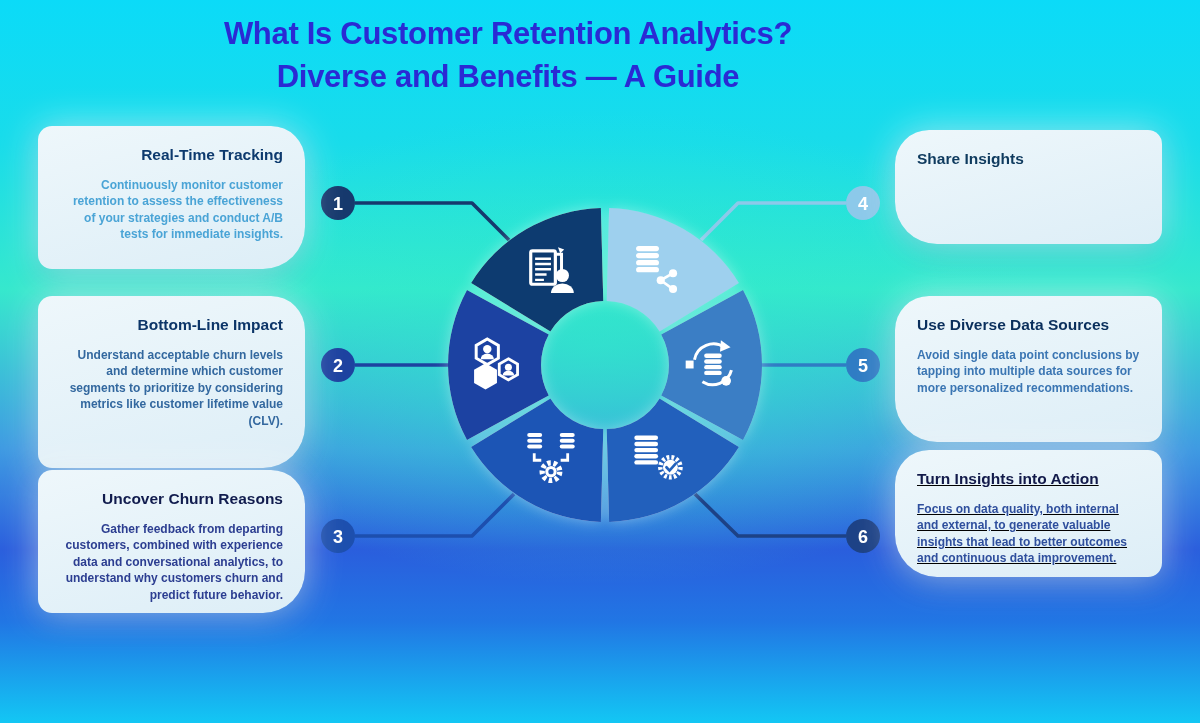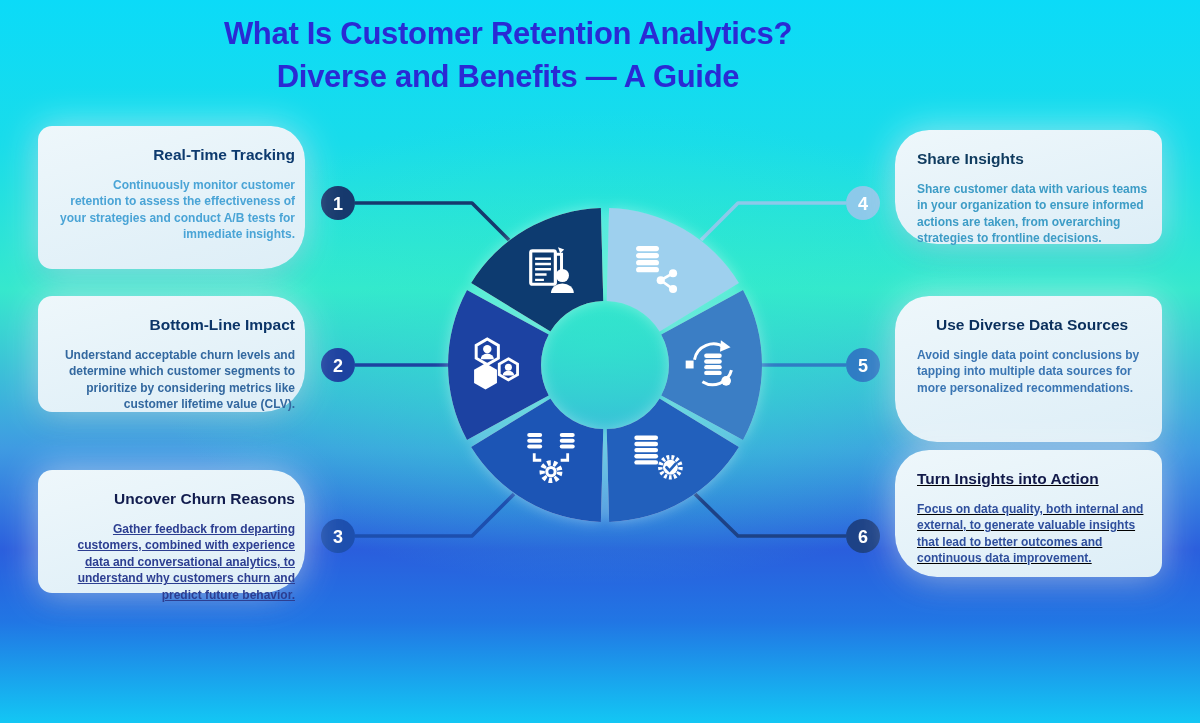--- a/index.html
+++ b/index.html
@@ -8,33 +8,33 @@
     font-family:"Liberation Sans", sans-serif;
     background:
       radial-gradient(ellipse 640px 330px at 50% 48%, rgba(45,236,202,.60), rgba(45,236,202,0) 72%),
       linear-gradient(180deg,#0bdbf8 0%, #19dcea 20%, #36e8cd 40%, #3f9be2 62%, #2a5edd 76%, #2176e4 86%, #13c7f4 100%);
   }
   .title{
     position:absolute;top:12px;left:0;width:1016px;text-align:center;
     color:#2a2ad4;font-weight:bold;font-size:31px;line-height:43px;letter-spacing:-0.3px;
   }
   .card{
-    position:absolute;width:267px;box-sizing:border-box;padding:20px 10px 16px 22px;
+    position:absolute;width:267px;box-sizing:border-box;padding:20px 22px 16px 22px;
     background:linear-gradient(165deg,#eef7fb 0%,#ddeef7 100%);
     box-shadow:0 0 36px rgba(255,255,255,.55), 0 10px 26px rgba(8,64,130,.16);
   }
   .card.left{left:38px;text-align:right;border-radius:14px 34px 42px 14px;}
   .card.right{left:895px;text-align:left;border-radius:34px 14px 14px 42px;}
   .card h3{margin:0 0 12px 0;font-size:15.5px;line-height:1.2;}
   .card p{margin:0;font-size:12px;line-height:1.38;font-weight:bold;}
   #card-1{top:126px;height:143px;} #card-1 h3{color:#0d3a6e;} #card-1 p{color:#4aa4d6;}
-  #card-2{top:296px;height:116px;text-align:right;} #card-2 h3{color:#0c3568;} #card-2 p{color:#33689f;}
-  #card-3{top:470px;height:123px;} #card-3 h3{color:#111c4e;} #card-3 p{color:#2c3e91;text-decoration:underline;}
+  #card-2{top:296px;height:172px;text-align:right;} #card-2 h3{color:#0c3568;} #card-2 p{color:#33689f;}
+  #card-3{top:470px;height:143px;} #card-3 h3{color:#111c4e;} #card-3 p{color:#2c3e91;}
   #card-4{top:130px;height:114px;} #card-4 h3{color:#0e3a5e;} #card-4 p{color:#3d9cc6;}
-  #card-5{top:296px;height:146px;} #card-5 h3{color:#0a2f5c;margin-left:19px;} #card-5 p{color:#3b76b3;}
+  #card-5{top:296px;height:146px;} #card-5 h3{color:#0a2f5c;} #card-5 p{color:#3b76b3;}
   #card-6{top:450px;height:127px;text-decoration:underline;} #card-6 h3{color:#121a4a;} #card-6 p{color:#2f4f9d;}
   svg.diagram{position:absolute;left:0;top:0;}
   .badge-num{font-family:"Liberation Sans",sans-serif;font-size:18px;font-weight:bold;fill:#ffffff;text-anchor:middle;}
 </style>
 </head>
 <body>
 
 <div class="title">
   <div>What Is Customer Retention Analytics?</div>
   <div>Diverse and Benefits — A Guide</div>
@@ -162,21 +162,20 @@
 <div class="card left" id="card-2">
   <h3>Bottom-Line Impact</h3>
   <p>Understand acceptable churn levels and determine which customer segments to prioritize by considering metrics like customer lifetime value (CLV).</p>
 </div>
 <div class="card left" id="card-3">
   <h3>Uncover Churn Reasons</h3>
   <p>Gather feedback from departing customers, combined with experience data and conversational analytics, to understand why customers churn and predict future behavior.</p>
 </div>
 <div class="card right" id="card-4">
   <h3>Share Insights</h3>
-  <p>Share customer data with various teams in your organization to ensure informed actions are taken, from overarching strategies to frontline decisions.</p>
 </div>
 <div class="card right" id="card-5">
   <h3>Use Diverse Data Sources</h3>
   <p>Avoid single data point conclusions by tapping into multiple data sources for more personalized recommendations.</p>
 </div>
 <div class="card right" id="card-6">
   <h3>Turn Insights into Action</h3>
   <p>Focus on data quality, both internal and external, to generate valuable insights that lead to better outcomes and continuous data improvement.</p>
 </div>
 

